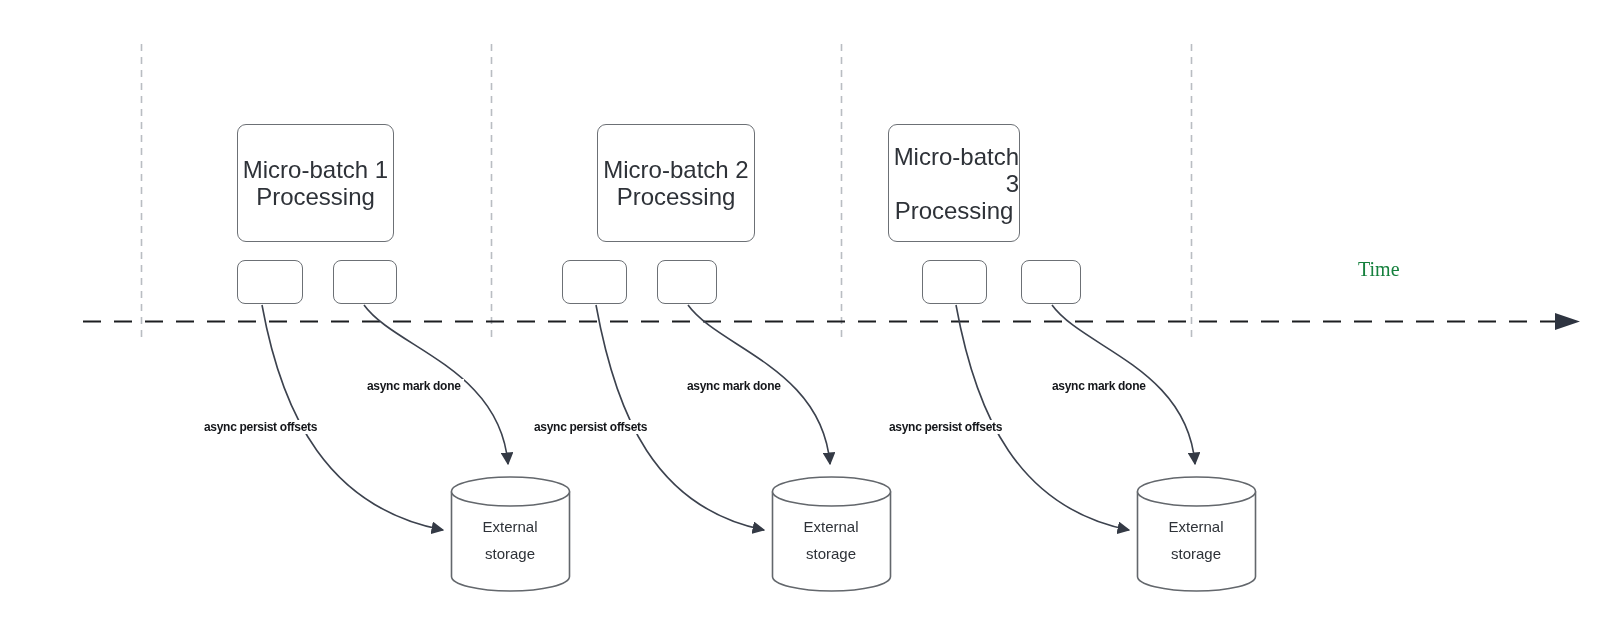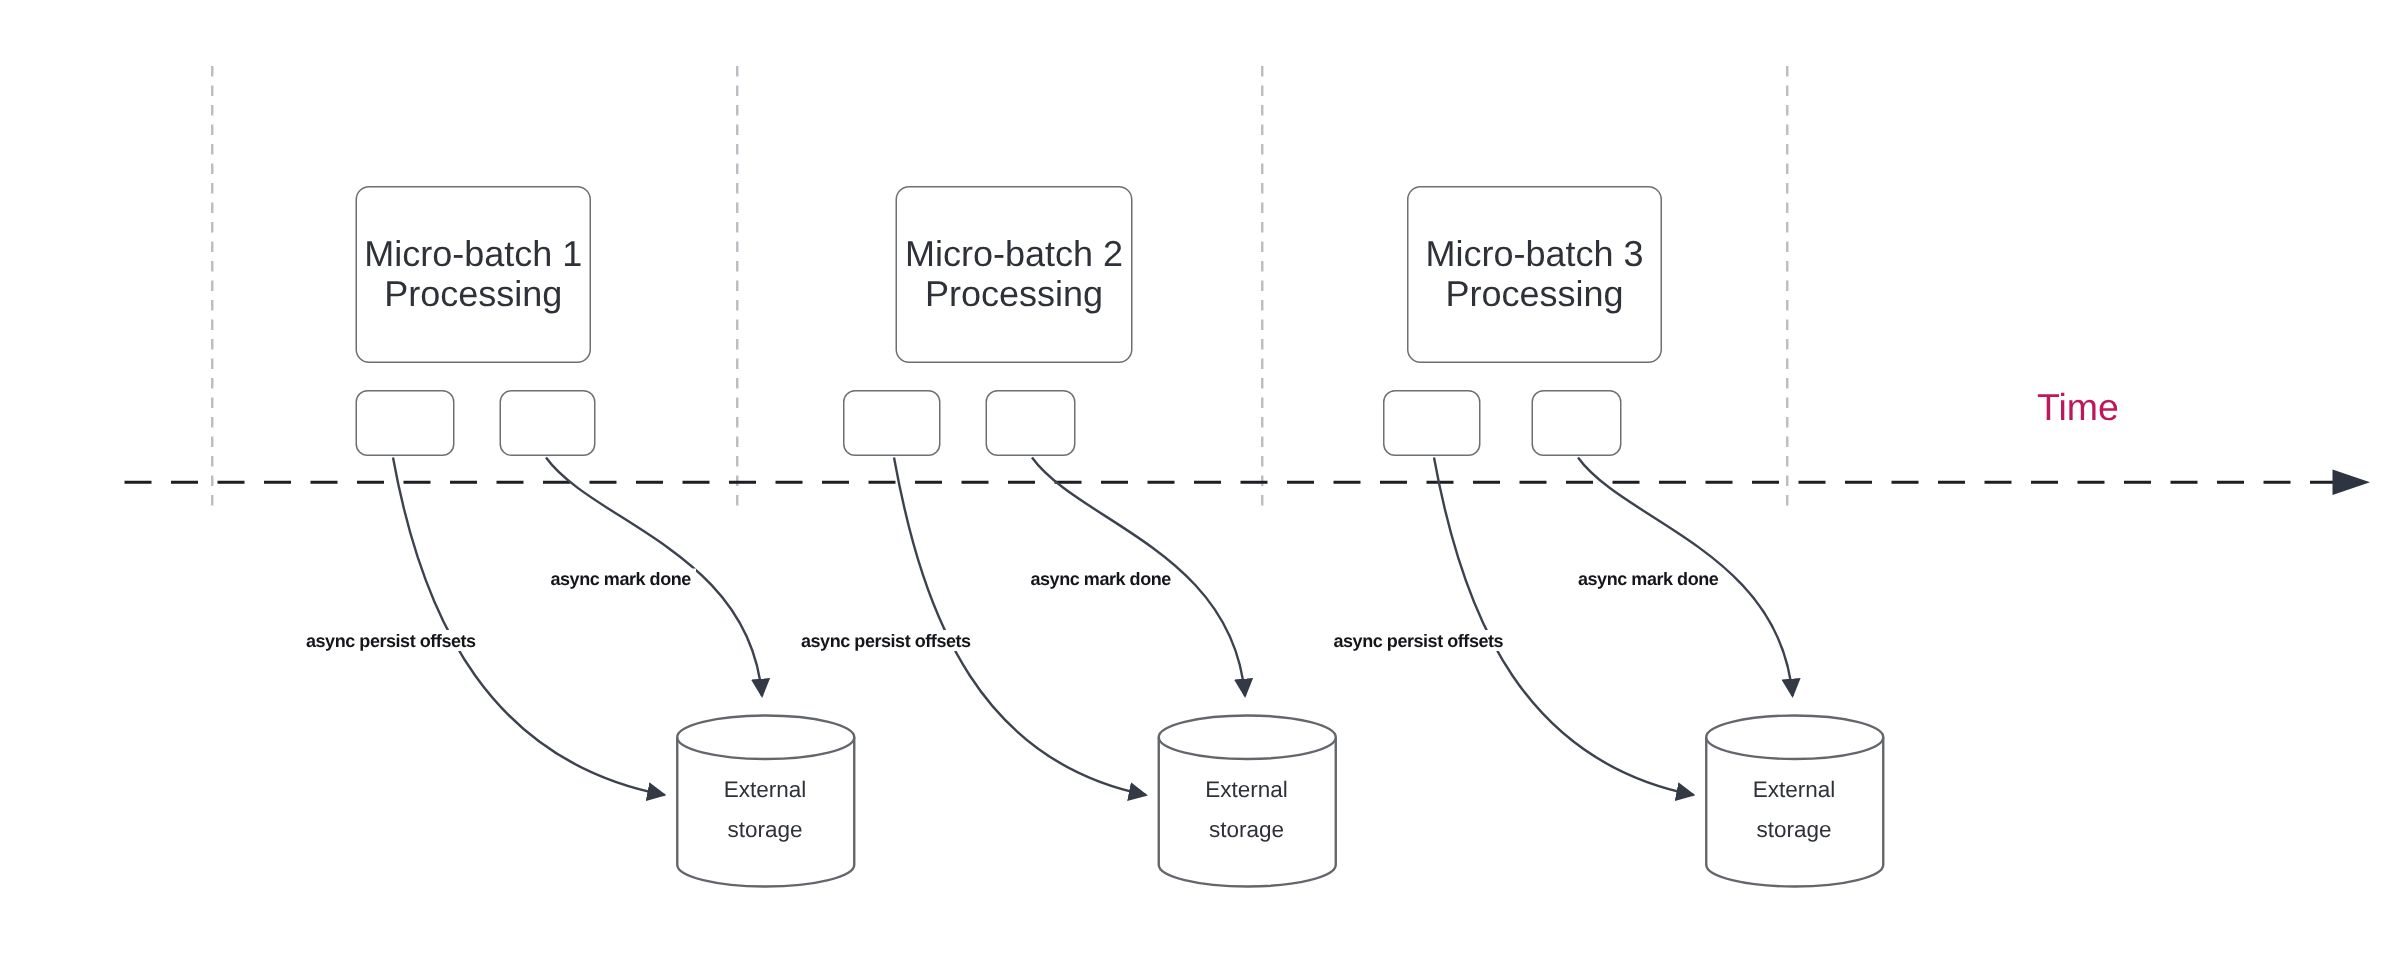--- a/index.html
+++ b/index.html
@@ -21,21 +21,21 @@
   .storage-label{
     position:absolute;width:118px;height:74px;top:503px;
     display:flex;flex-direction:column;align-items:center;justify-content:center;
     text-align:center;font-size:15px;line-height:27px;color:#2e3238;
   }
   .edge-label{
     position:absolute;background:#ffffff;padding:0 3px;white-space:nowrap;
     font-size:12px;font-weight:700;letter-spacing:-0.3px;color:#14161a;
   }
   .time-label{
-    position:absolute;left:1358px;top:258px;font-size:25px;color:#be185d;white-space:nowrap;
+    position:absolute;left:1358px;top:258px;font-size:20px;color:#15803d;white-space:nowrap;font-family:Liberation Serif, serif;
   }
 </style>
 </head>
 <body>
 
 <div id="canvas">
 
   <svg id="diagram-svg" viewBox="0 0 1600 642" xmlns="http://www.w3.org/2000/svg">
     <defs>
       <marker id="arrowhead" viewBox="0 0 10 10" refX="9" refY="5" markerWidth="8" markerHeight="8" orient="auto">
@@ -93,21 +93,21 @@
   </div>
   <div class="smallbox" style="left:562px;width:65px;"></div>
   <div class="smallbox" style="left:657px;width:60px;"></div>
   <div class="edge-label" style="left:531px;top:420px;">async persist offsets</div>
   <div class="edge-label" style="left:684px;top:379px;">async mark done</div>
   <div class="storage-label" style="left:772px;">
     <span>External</span>
     <span>storage</span>
   </div>
 
-  <div class="bigbox" style="left:938px;width:170px;">
+  <div class="bigbox" style="left:888px;width:132px;text-align:right;">
     <span>Micro-batch 3</span>
     <span>Processing</span>
   </div>
   <div class="smallbox" style="left:922px;width:65px;"></div>
   <div class="smallbox" style="left:1021px;width:60px;"></div>
   <div class="edge-label" style="left:886px;top:420px;">async persist offsets</div>
   <div class="edge-label" style="left:1049px;top:379px;">async mark done</div>
   <div class="storage-label" style="left:1137px;">
     <span>External</span>
     <span>storage</span>

